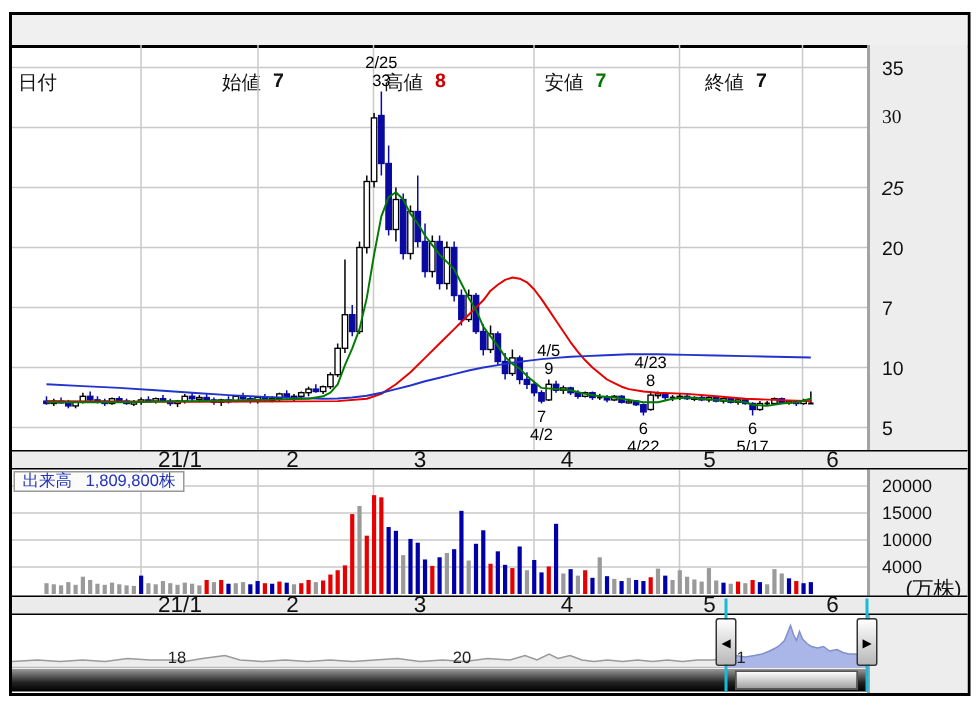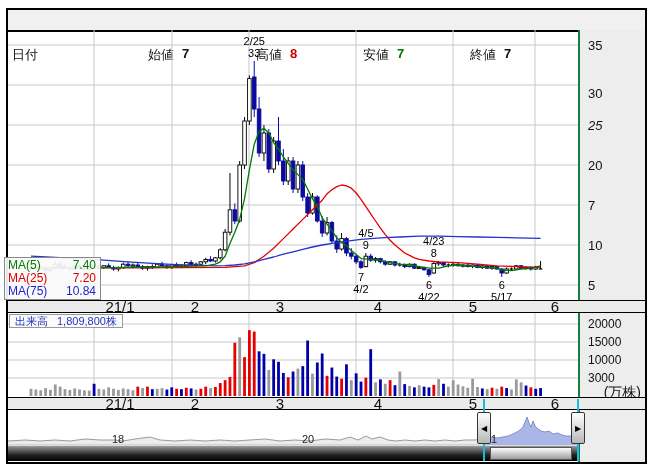--- a/index.html
+++ b/index.html
@@ -4,21 +4,21 @@
 <style>
   html,body{margin:0;padding:0;background:#fff;}
   #stage{position:relative;width:653px;height:470px;background:#fff;overflow:hidden;
          font-family:"Liberation Sans","DejaVu Sans",sans-serif;color:#111;}
   .abs{position:absolute;}
   #frame{left:6px;top:8px;width:641px;height:456px;border:2px solid #000;box-sizing:border-box;}
   #header{left:8px;top:10px;width:637px;height:20px;background:#f0f0f0;border-bottom:2px solid #000;
           box-sizing:content-box;font-size:13px;}
   #header span{position:absolute;top:2px;white-space:nowrap;margin-top:34px;}
   .hval{font-weight:bold;}
-  #axis-panel{left:578px;top:30px;width:67px;height:432px;background:#ededed;border-left:2px solid #15803d;box-sizing:border-box;}
+  #axis-panel{left:578px;top:30px;width:67px;height:432px;background:#ededed;border-left:2px solid #a3a3a3;box-sizing:border-box;}
   .ytick{position:absolute;left:8px;font-size:13px;color:#111;}
   .voltick{position:absolute;left:8px;font-size:12px;color:#111;}
   .volunit{position:absolute;right:4px;font-size:14px;color:#111;}
   .strip{left:8px;width:637px;height:13px;background:#ebebeb;border-top:1px solid #000;border-bottom:1px solid #000;box-sizing:border-box;}
   .striplab{position:absolute;top:0px;font-size:15px;color:#111;transform:translateX(-50%);line-height:12px;}
   #ma-legend{left:4px;top:257px;width:97px;height:43px;background:rgba(250,250,250,0.93);
              border:1px solid #888;box-sizing:border-box;font-size:12px;z-index:6;padding:1px 4px 0 3px;}
   .ma-row{display:flex;justify-content:space-between;line-height:13px;white-space:nowrap;}
   #vol-label{left:9px;top:314px;height:14px;background:#fbfbfb;border:1px solid #999;box-sizing:border-box;
              font-size:11px;line-height:12px;color:#2233bb;z-index:6;padding:0 5px;white-space:nowrap;}
@@ -432,51 +432,37 @@
     </div>
 
   <svg class="abs" id="nav-svg" style="left:8px;top:410px;z-index:1" width="570" height="36" viewBox="8 410 570 36">
       <polygon points="8,441 25,440 40,441 55,440 70,441 85,439 100,440 115,440 123,441 135,439 150,437 160,440 175,441 190,440 205,441 220,440 235,441 250,440 265,439 280,441 295,440 310,441 325,439 340,440 350,437 358,440 366,436 372,439 380,437 388,440 396,441 405,440 415,441 425,440 435,441 445,440 455,441 465,440 475,440 483,439 483,445 8,445" fill="#ececec" stroke="none"></polygon>
       <polyline points="8,441 25,440 40,441 55,440 70,441 85,439 100,440 115,440 123,441 135,439 150,437 160,440 175,441 190,440 205,441 220,440 235,441 250,440 265,439 280,441 295,440 310,441 325,439 340,440 350,437 358,440 366,436 372,439 380,437 388,440 396,441 405,440 415,441 425,440 435,441 445,440 455,441 465,440 475,440 483,439" fill="none" stroke="#9a9a9a" stroke-width="1"></polyline>
       <line x1="8" y1="445" x2="578" y2="445" stroke="#bbb" stroke-width="1"></line>
       <polygon points="483,438 490,437 497,438 503,437 508,436 513,434 517,432 520,430 523,427 525,422 527,417 529,423 531,427 533,421 535,426 538,429 541,431 545,432 549,431 553,434 558,433 562,435 566,436 570,436 574,437 578,437 578,445 483,445" fill="#aab6e8" stroke="none"></polygon>
       <polyline points="483,438 490,437 497,438 503,437 508,436 513,434 517,432 520,430 523,427 525,422 527,417 529,423 531,427 533,421 535,426 538,429 541,431 545,432 549,431 553,434 558,433 562,435 566,436 570,436 574,437 578,437" fill="none" stroke="#8090c8" stroke-width="1"></polyline>
     </svg>
 
-  <div class="abs" id="ma-legend">
-      <div class="ma-row" style="color: rgb(0, 122, 0);">
-        <span>MA(5)</span>
-        <span>7.40</span>
-      </div>
-      <div class="ma-row" style="color: rgb(221, 0, 0);">
-        <span>MA(25)</span>
-        <span>7.20</span>
-      </div>
-      <div class="ma-row" style="color: rgb(34, 34, 204);">
-        <span>MA(75)</span>
-        <span>10.84</span>
-      </div>
-    </div>
 
   <div class="abs" id="vol-label">
     <span>出来高</span><span class="v">1,809,800株</span>
   </div>
 
   <div class="abs" id="axis-panel">
       <div class="ytick" style="top: 8px;">35</div>
-      <div class="ytick" style="top: 56px;">30</div>
+      <div class="ytick" style="top: 40px; font-family: Liberation Serif, serif;">30</div>
       <div class="ytick" style="top: 88px; font-style: italic;">25</div>
       <div class="ytick" style="top: 128px;">20</div>
       <div class="ytick" style="top: 168px;">7</div>
       <div class="ytick" style="top: 208px;">10</div>
       <div class="ytick" style="top: 248px;">5</div>
       <div class="voltick" style="top: 287px;">20000</div>
       <div class="voltick" style="top: 305px;">15000</div>
       <div class="voltick" style="top: 323px;">10000</div>
-      <div class="voltick" style="top: 341px;">3000</div>
+      <div class="voltick" style="top: 341px;">4000</div>
       <div class="volunit" style="top: 354px;">(万株)</div>
     </div>
 
   <div class="abs cyan" style="left:483px"></div>
   <div class="abs cyan" style="left:577px"></div>
 
   <div class="abs navbtn" id="nav-left" style="left:477px">
       <span>◀</span>
     </div>
   <div class="abs navbtn" id="nav-right" style="left:571px">

